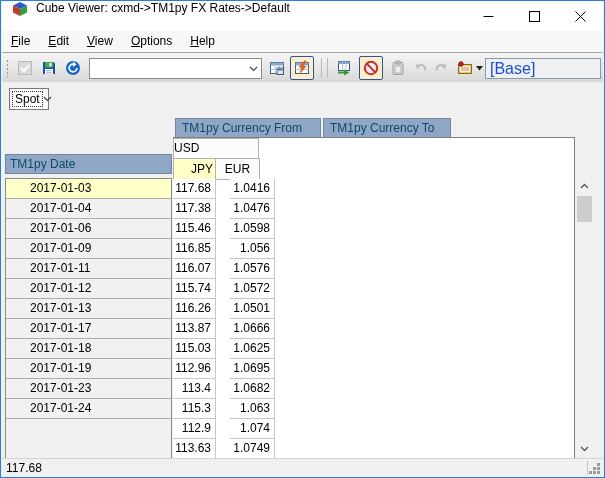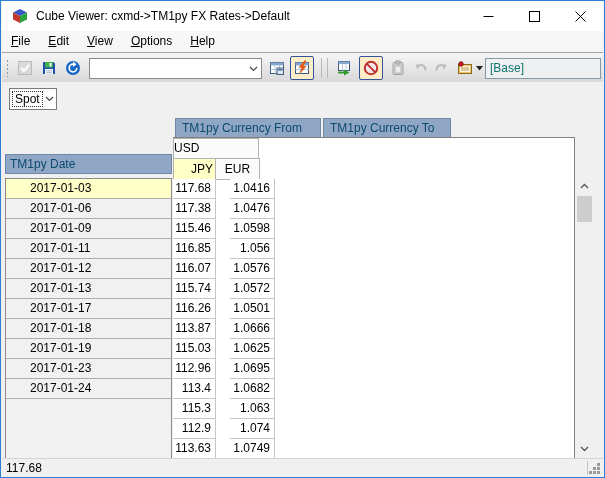--- a/index.html
+++ b/index.html
@@ -8,21 +8,21 @@
     --highlight-yellow:#ffffc8; --grid-line:#c6c6c6; --grid-outer-border:#808080;
     --rowheader-bg:#f1f1f1; --rowheader-border:#ababab;
     --active-btn-bg:#fdeec9; --active-btn-border:#31539c; --suppress-red:#c03030;
   }
   *{margin:0;padding:0;box-sizing:border-box;font-family:"Liberation Sans",sans-serif;}
   body{background:#fff;}
   .window{position:relative;width:605px;height:478px;border:1px solid var(--window-border);
     background:var(--content-bg);overflow:hidden;}
   
   .titlebar{position:absolute;left:1px;top:0;right:1px;height:30px;background:var(--titlebar-bg);
-    display:flex;align-items:center;}
+    display:flex;}
   .app-icon{margin-left:10px;width:16px;height:16px;flex:0 0 auto;}
   .title-text{margin-left:8px;font-size:12px;color:#000;white-space:nowrap;}
   .win-btns{margin-left:auto;display:flex;height:30px;}
   .win-btn{width:46px;height:30px;display:flex;align-items:center;justify-content:center;}
   
   .menubar{position:absolute;left:1px;top:30px;right:1px;height:22px;background:var(--menubar-bg);
     border-bottom:1px solid #a6a6a6;display:flex;align-items:flex-start;}
   .menu-item{display:inline-block;font-size:12px;color:#000;padding:3px 9px;}
   .menu-item::first-letter{text-decoration:underline;}
   
@@ -34,24 +34,24 @@
     justify-content:center;border:1px solid transparent;border-radius:2px;}
   .tb-btn.active{background:var(--active-btn-bg);border-color:var(--active-btn-border);}
   .tb-btn.disabled{opacity:.9;}
   .tb-sep{position:absolute;left:319px;top:4px;width:7px;height:20px;
     border-left:1px solid #b9b9b9;border-right:1px solid #b9b9b9;}
   .tb-combo{position:absolute;left:87px;top:4px;width:173px;height:21px;background:#fff;
     border:1px solid #8a8a8a;display:flex;align-items:center;}
   .tb-combo .combo-value{flex:1;font-size:12px;padding-left:4px;}
   .combo-chevron{width:16px;display:flex;justify-content:center;align-items:center;}
   .base-field{position:absolute;left:483px;top:4px;width:116px;height:21px;background:#eef0f1;
-    border:1px solid #8a99a8;font-size:12px;line-height:19px;padding-left:4px;color:#0f766e;}
+    border:1px solid #8a99a8;font-size:16px;line-height:19px;padding-left:4px;color:#1d4ed8;}
   .split-caret{position:absolute;left:474px;top:12px;}
   
-  .spot-combo{position:absolute;left:8px;top:87px;width:48px;height:22px;background:#fff;
+  .spot-combo{position:absolute;left:8px;top:87px;width:40px;height:22px;background:#fff;
     border:1px solid #7a7a7a;display:flex;align-items:center;}
   .spot-combo .combo-value{font-size:12px;margin-left:2px;border:1px dotted #333;padding:0 2px;line-height:14px;}
   .dim-tab{position:absolute;height:20px;background:var(--dim-tab-bg);border:1px solid var(--dim-tab-border);
     color:#0c4a6e;font-size:12px;line-height:18px;padding-left:6px;white-space:nowrap;overflow:hidden;}
   #tab-col1{left:174px;top:117px;width:146px;}
   #tab-col2{left:322px;top:117px;width:128px;}
   #tab-row{left:4px;top:153px;width:167px;padding-left:4px;}
   .grid-area{position:absolute;left:172px;top:136px;width:402px;height:321px;background:#fff;
     border-top:1px solid var(--grid-outer-border);border-right:1px solid var(--grid-outer-border);overflow:hidden;}
   .hdr-cell{position:absolute;background:#fbfbfb;border:1px solid #b2b2b2;font-size:12px;color:#000;}
@@ -286,20 +286,21 @@
         <div class="cell">1.0695</div>
         <div class="cell">1.0682</div>
         <div class="cell">1.063</div>
         <div class="cell">1.074</div>
         <div class="cell">1.0749</div>
       </div>
   </div>
 
   <div class="row-headers">
       <div class="row-header sel">2017-01-03</div>
+      <div class="row-header">2017-01-04</div>
       <div class="row-header">2017-01-06</div>
       <div class="row-header">2017-01-09</div>
       <div class="row-header">2017-01-11</div>
       <div class="row-header">2017-01-12</div>
       <div class="row-header">2017-01-13</div>
       <div class="row-header">2017-01-17</div>
       <div class="row-header">2017-01-18</div>
       <div class="row-header">2017-01-19</div>
       <div class="row-header">2017-01-23</div>
       <div class="row-header">2017-01-24</div>

